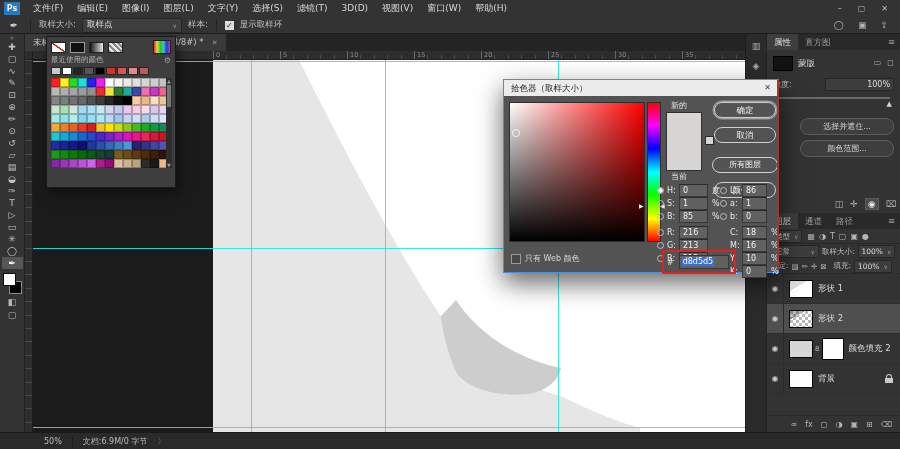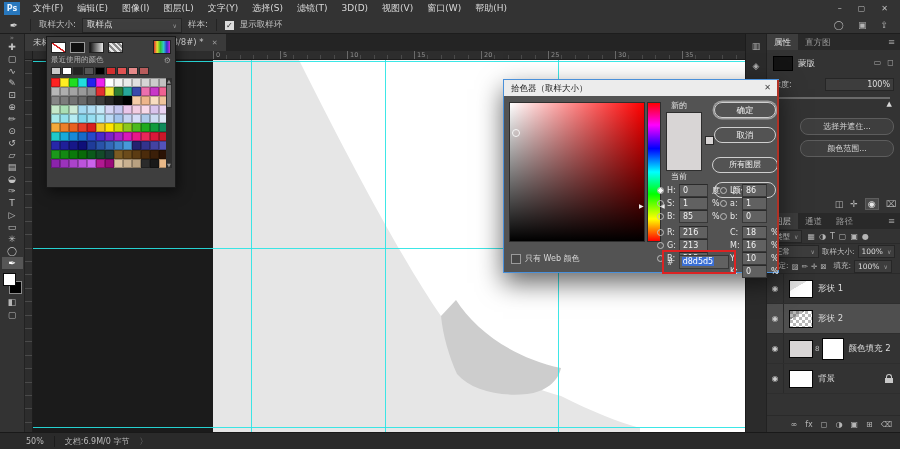--- a/index.html
+++ b/index.html
@@ -157,21 +157,21 @@
   .lname{color:#dddddd;font-size:8.5px;white-space:nowrap;overflow:hidden;}
   .lockglyph{display:none;margin-left:auto;margin-right:7px;position:relative;width:8px;height:9px;}
   .layer-row.locked .lockglyph{display:block;}
   .lockglyph::before{content:"";position:absolute;left:1px;top:0;width:4px;height:4px;border:1px solid #c8c8c8;border-bottom:none;border-radius:3px 3px 0 0;}
   .lockglyph::after{content:"";position:absolute;left:0;top:4px;width:8px;height:5px;background:#c8c8c8;}
   .lfoot{position:absolute;left:0;right:0;bottom:0;height:16px;border-top:1px solid #2a2a2a;display:flex;align-items:center;
          justify-content:flex-end;gap:8px;padding-right:8px;color:#b5b5b5;font-size:8px;}
   
   .statusbar{position:absolute;left:0;top:432px;width:900px;height:17px;background:#2a2a2a;border-top:1px solid #191919;
              display:flex;align-items:center;gap:10px;box-sizing:border-box;font-size:8px;color:#bbbbbb;}
-  .statusbar .z{margin-left:26px;}
+  .statusbar .z{margin-left:44px;}
   .statusbar .sep{width:1px;height:11px;background:#1c1c1c;}
   .statusbar .car{color:#8a8a8a;}
 </style>
 </head>
 <body>
 
 <div class="app">
 
   <div class="menubar">
     <div class="ps-logo">Ps</div>

